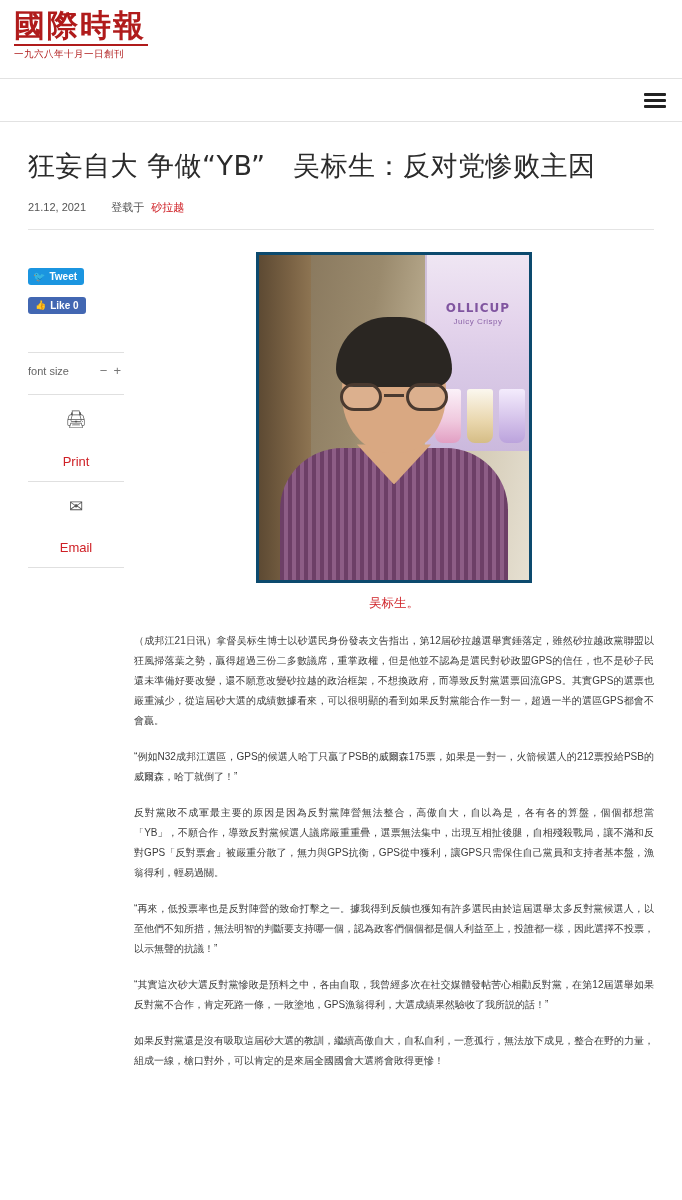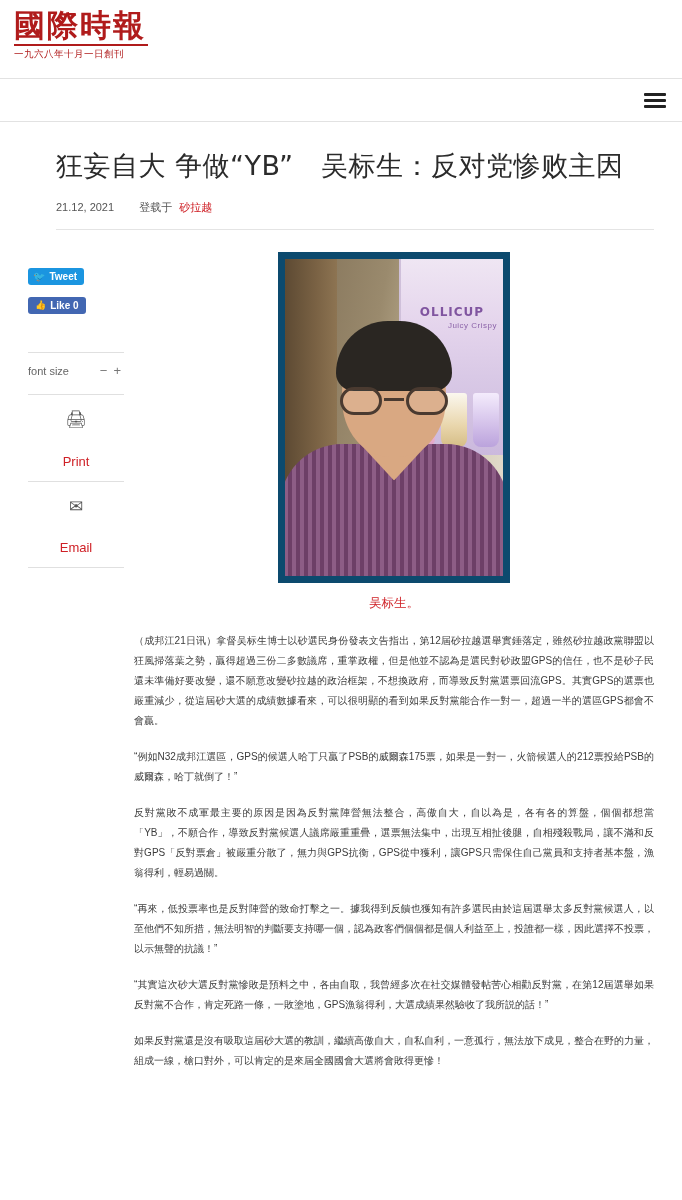--- a/index.html
+++ b/index.html
@@ -66,21 +66,20 @@
     display: block;
     height: 3px;
     background: #222;
     margin: 3px 0;
     border-radius: 1px;
   }
 
   
   .article-head {
     padding: 26px 28px 0 28px;
-    margin-left: 28px;
   }
   .headline {
     font-family: "DejaVu Sans", "Liberation Sans", sans-serif;
     font-size: 27px;
     font-weight: normal;
     color: #2b2b2b;
     line-height: 1.35;
     margin: 0 0 16px 0;
     letter-spacing: 0.5px;
   }
@@ -184,28 +183,28 @@
     display: block;
     cursor: pointer;
   }
 
   
   .figure {
     text-align: center;
     margin: 0 0 16px 0;
   }
   .photo {
-    width: 232px;
+    width: 276px;
     height: 331px;
     margin: 0 auto;
     display: block;
     position: relative;
     overflow: hidden;
     background: #8d7f6d;
-    border: 7px solid #0c4a6e;
+    border: 3px solid #0c4a6e;
   }
   
   .ph-wall {
     position: absolute; inset: 0;
     background: linear-gradient(100deg,#7f6e55 0%, #9a8a6d 38%, #b8aa8d 55%, #cfc5ae 70%, #e6e0d2 100%);
   }
   .ph-poster {
     position: absolute;
     right: 0; top: 0;
     width: 104px; height: 196px;
@@ -217,21 +216,21 @@
     text-align: center;
     font-family: "DejaVu Sans", sans-serif;
     font-weight: bold;
     color: #6f3f93;
     font-size: 12px;
     letter-spacing: 1px;
     opacity: .85;
   }
   .ph-poster .pt2 {
     position: absolute; top: 62px; left: 6px; right: 6px;
-    text-align: right;
+    text-align: center;
     font-size: 8px;
     color: #7b4e9c;
     letter-spacing: .5px;
     opacity: .85;
   }
   .ph-cup {
     position: absolute;
     bottom: 8px;
     width: 26px; height: 54px;
     background: linear-gradient(180deg,#fff6fb 0%, #f3c9dd 60%, #e49cc0 100%);

